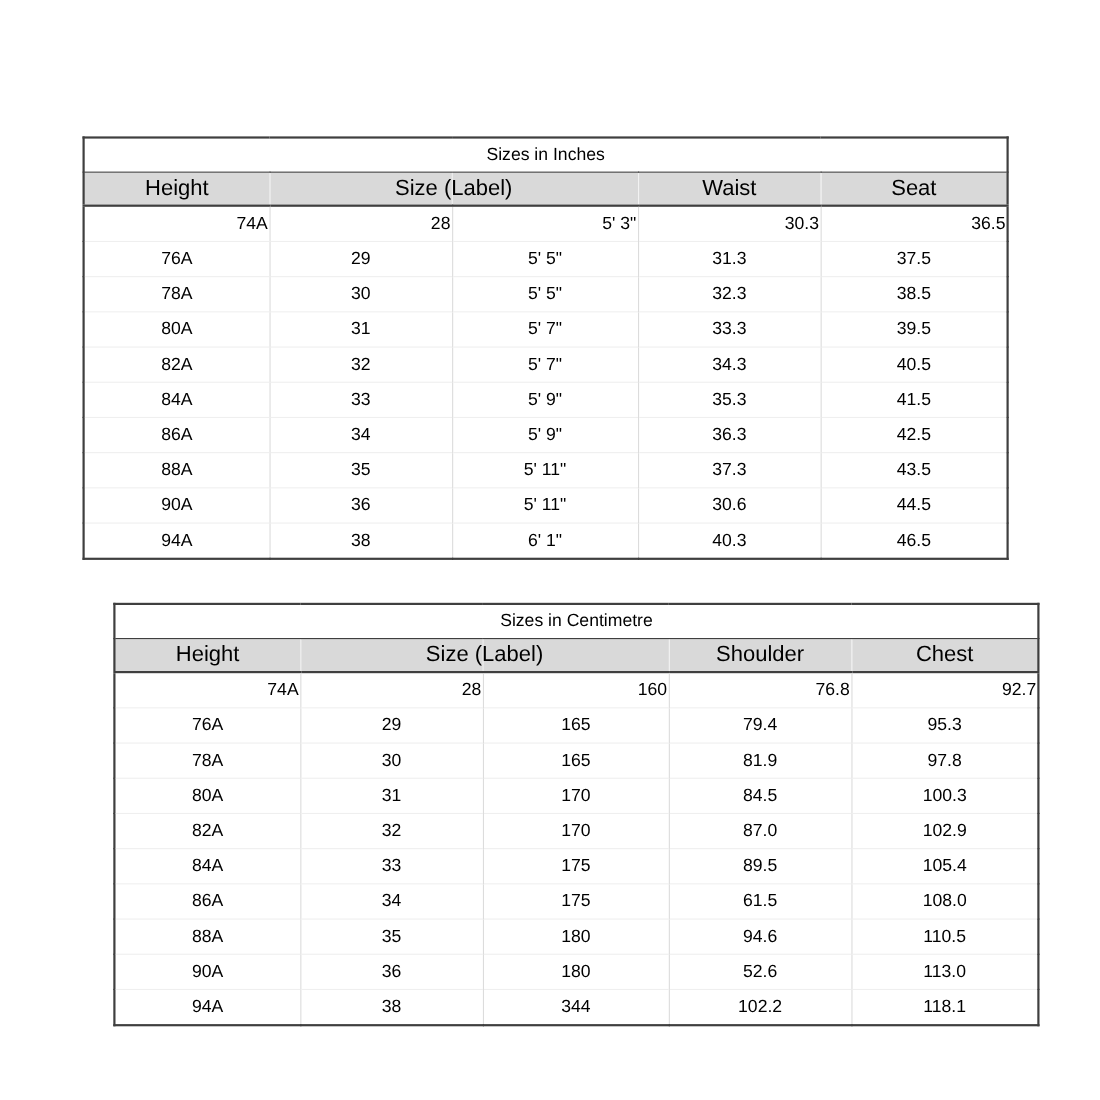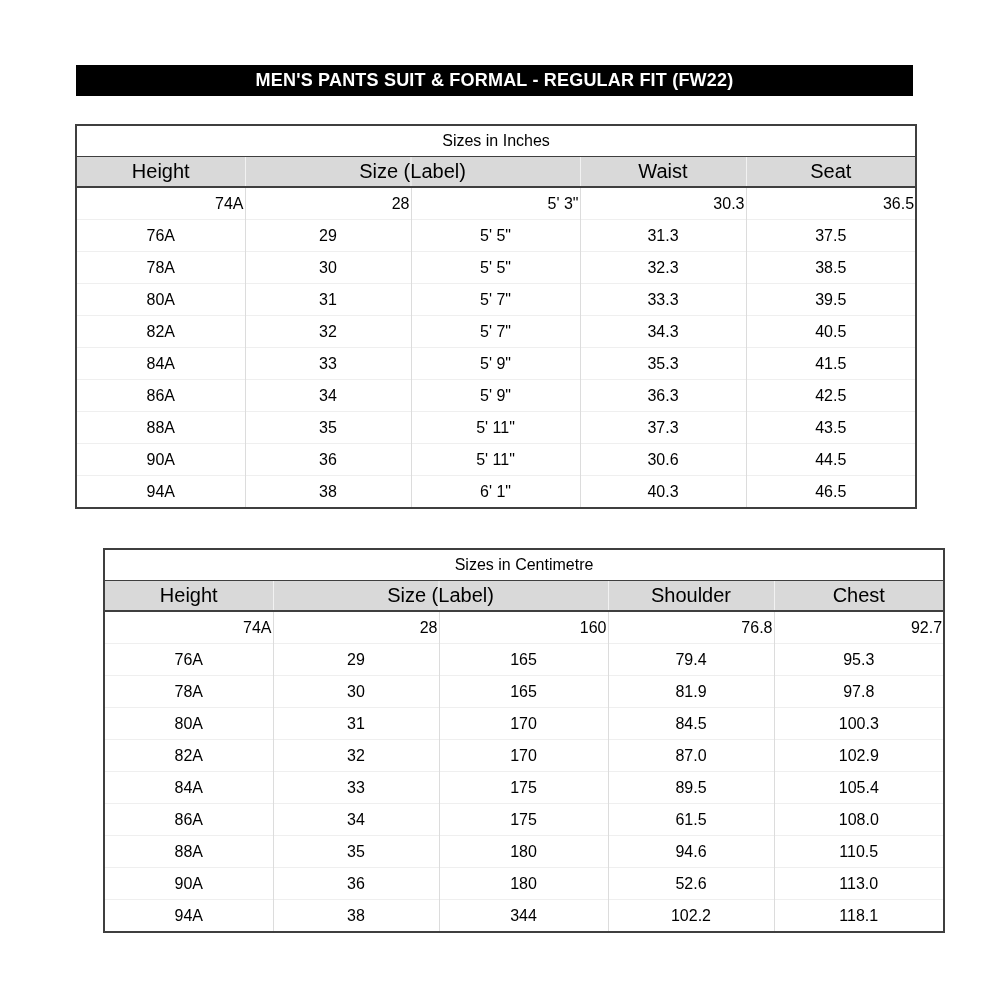--- a/index.html
+++ b/index.html
@@ -77,23 +77,20 @@
     border-top: 1px solid #efefef;
   }
   tbody td:first-child { border-left: none; }
   tbody tr:first-child td { border-top: none; text-align: right; }
 </style>
 </head>
 <body>
 
 <div class="page">
 
-  <header class="banner">
-    <span>MEN'S PANTS SUIT &amp; FORMAL - REGULAR FIT (FW22)</span>
-  </header>
 
   <section class="tablewrap t1">
     <table>
       <colgroup>
         <col style="width:169px">
           <col style="width:166px">
           <col style="width:169px">
         <col style="width:166px">
           <col style="width:170px">
       </colgroup>

